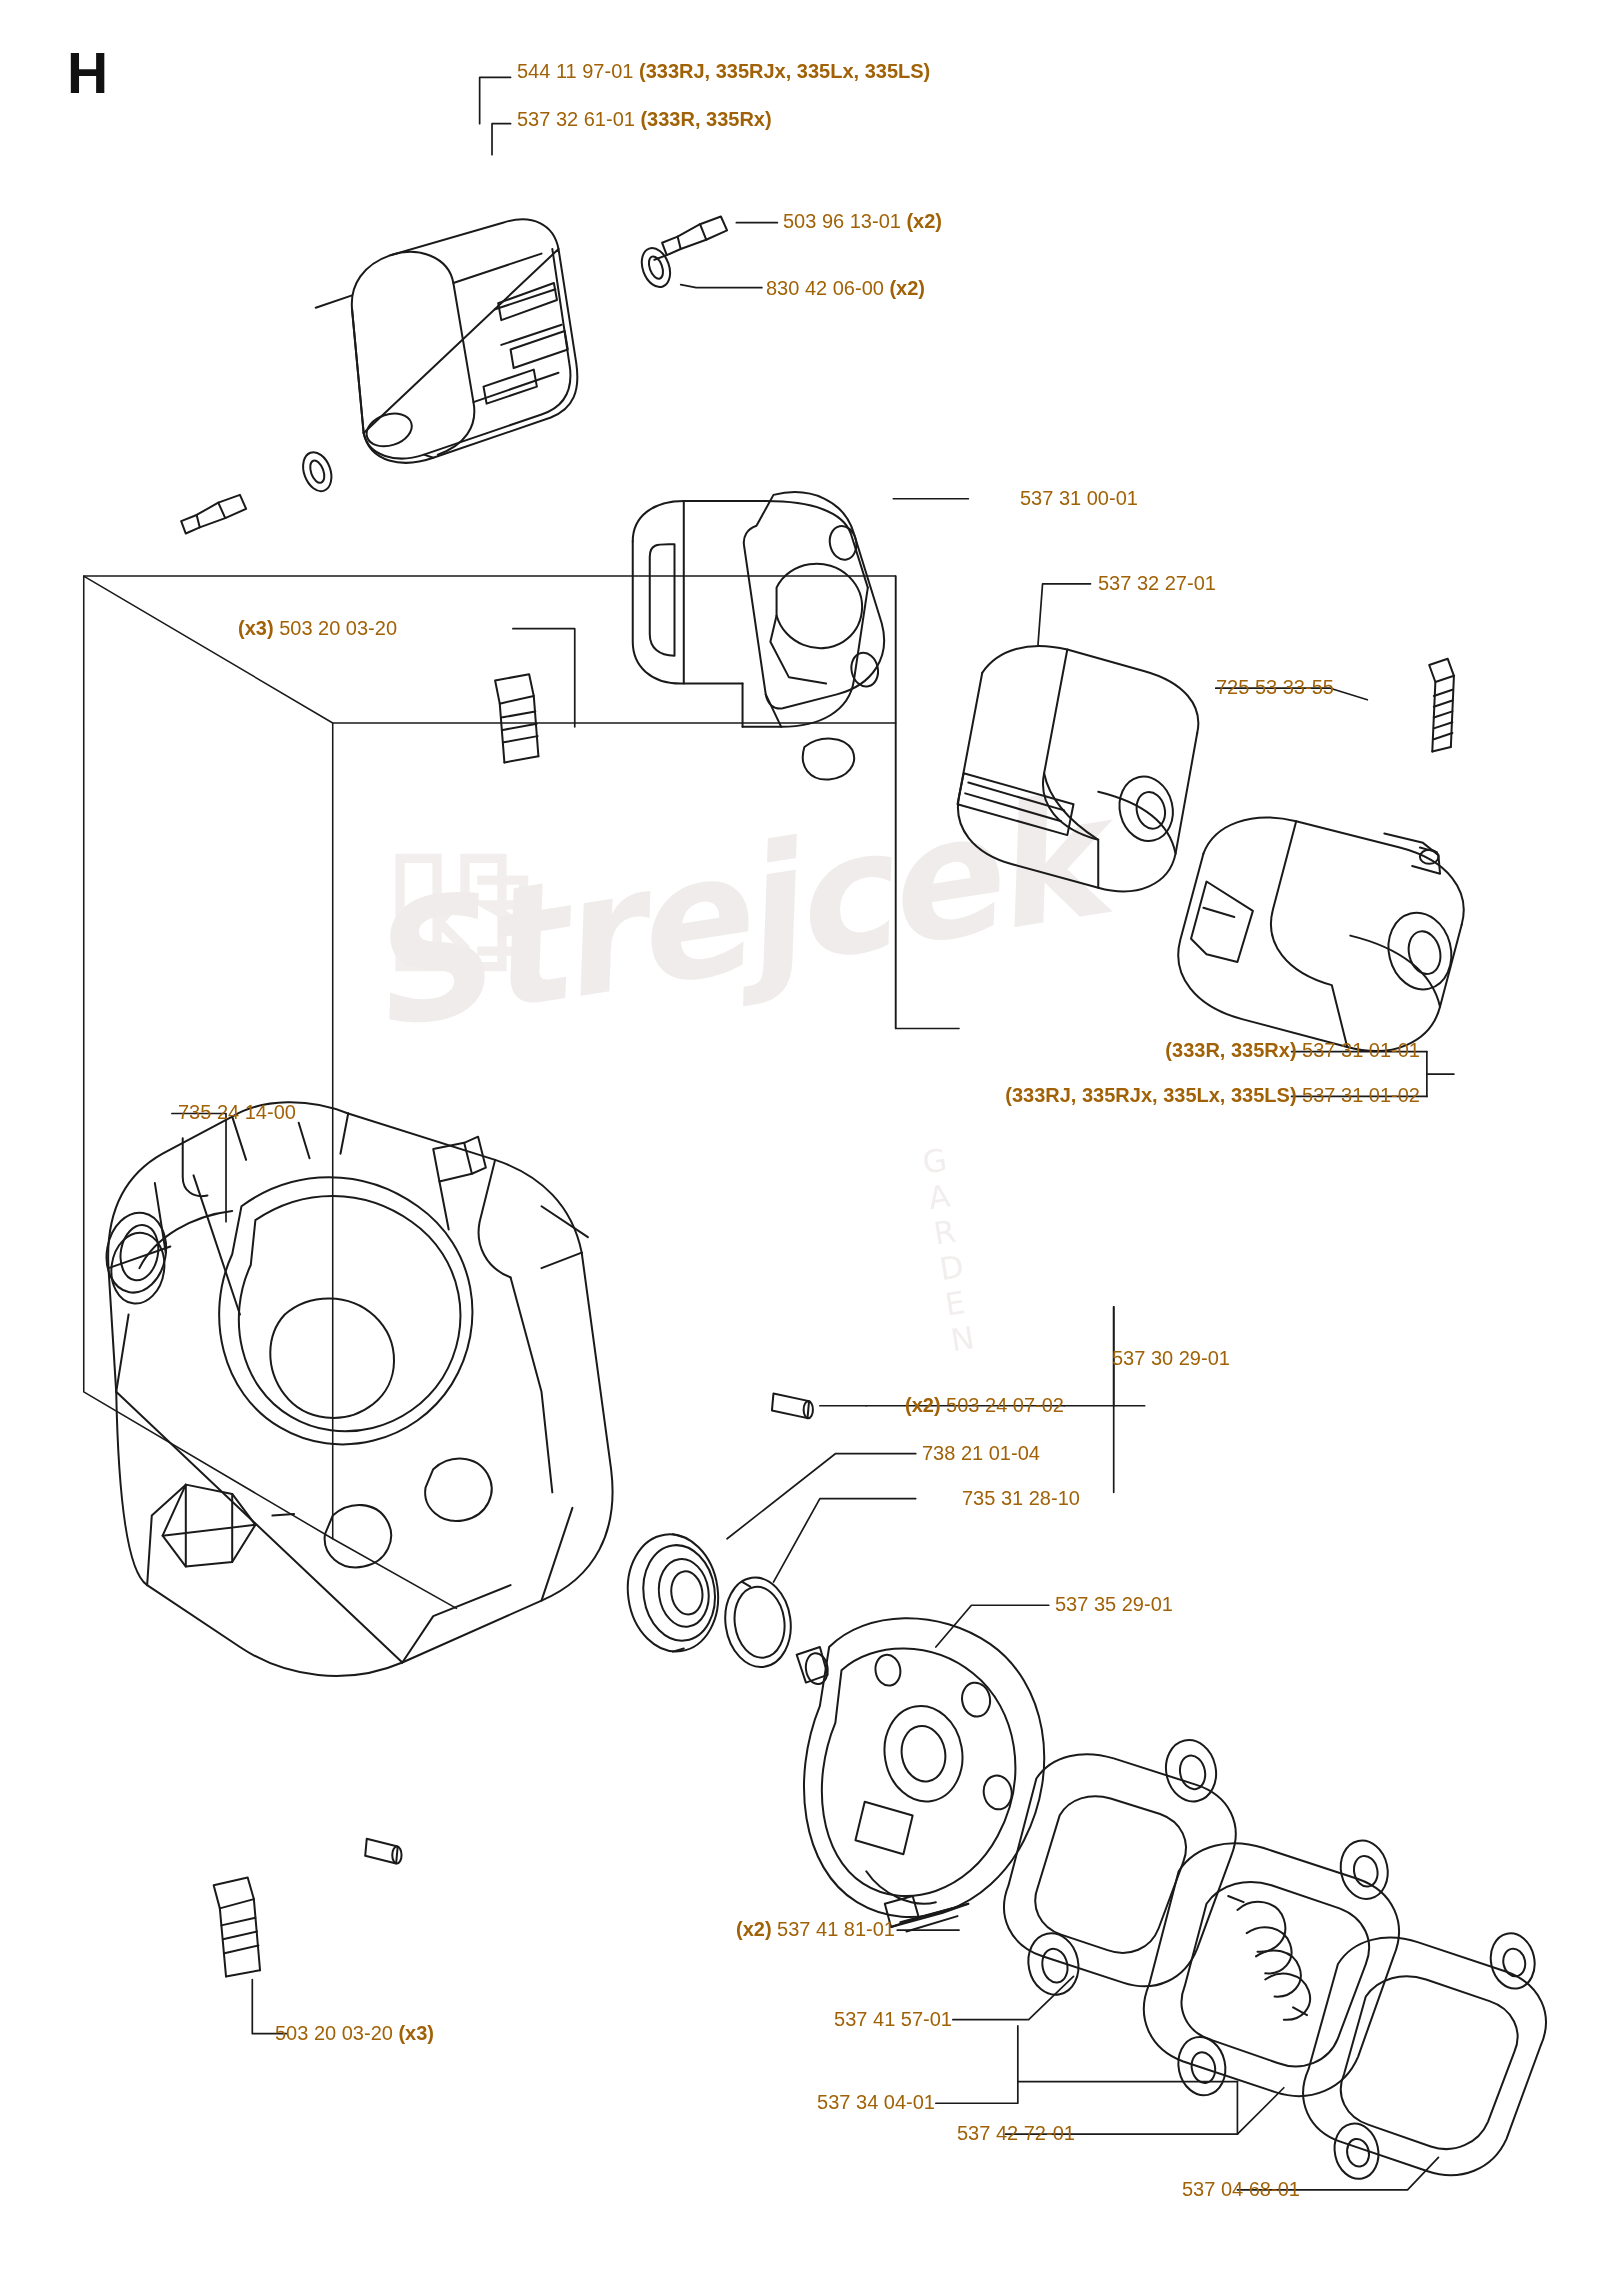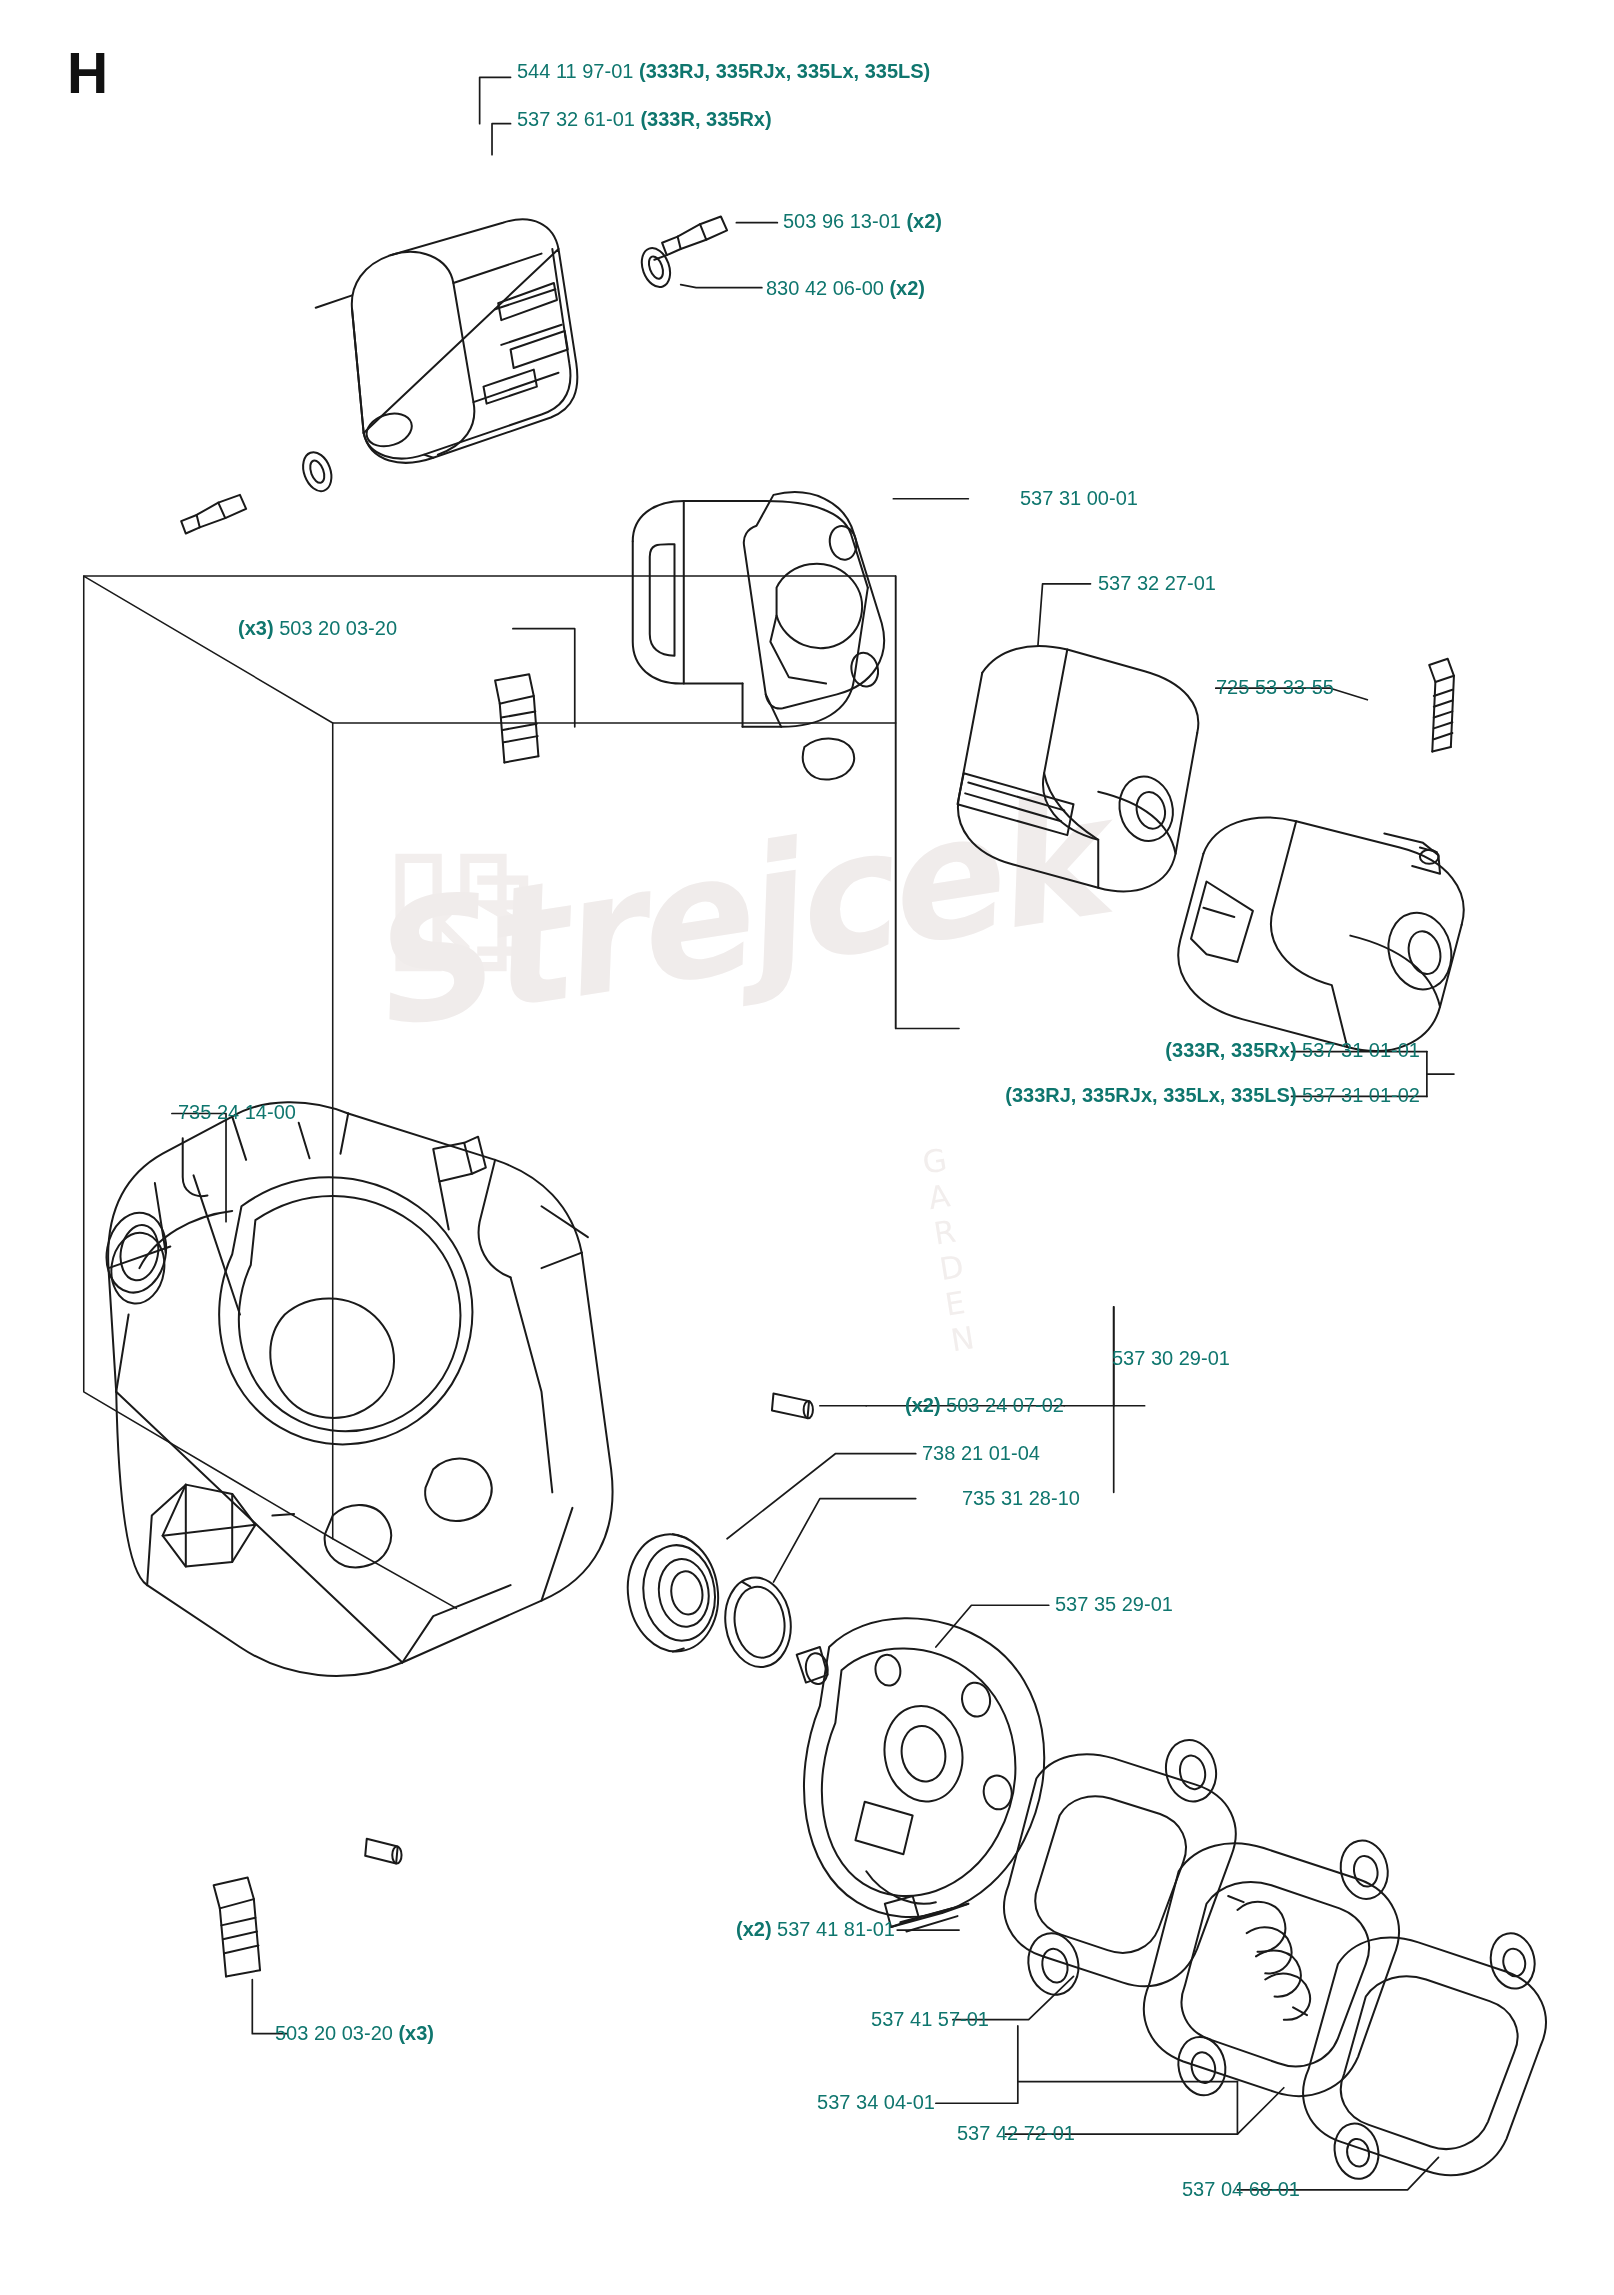--- a/index.html
+++ b/index.html
@@ -22,21 +22,21 @@
     left: 67px;
     top: 40px;
     font-size: 57px;
     font-weight: bold;
     color: #111;
     letter-spacing: 0;
   }
   .label {
     position: absolute;
     font-size: 20px;
-    color: #0f766e;
+    color: #a16207;
     white-space: nowrap;
     line-height: 1.15;
   }
   .label b {
     font-weight: bold;
   }
   .label.right {
     text-align: right;
   }
   svg.art {
@@ -443,21 +443,21 @@
   <div class="label" style="left:275px; top:2022px;">
     <span>503 20 03-20</span>
     <b>(x3)</b>
   </div>
 
   <div class="label right" style="left:617px; top:1918px; width:278px;">
     <b>(x2)</b>
     <span>537 41 81-01</span>
   </div>
 
-  <div class="label right" style="left:711px; top:2008px; width:278px;text-align:right;">
+  <div class="label right" style="left:674px; top:2008px; width:278px;text-align:right;">
     <span>537 41 57-01</span>
   </div>
 
   <div class="label right" style="left:657px; top:2091px; width:278px;">
     <span>537 34 04-01</span>
   </div>
 
   <div class="label" style="left:957px; top:2122px;">
     <span>537 42 72-01</span>
   </div>

